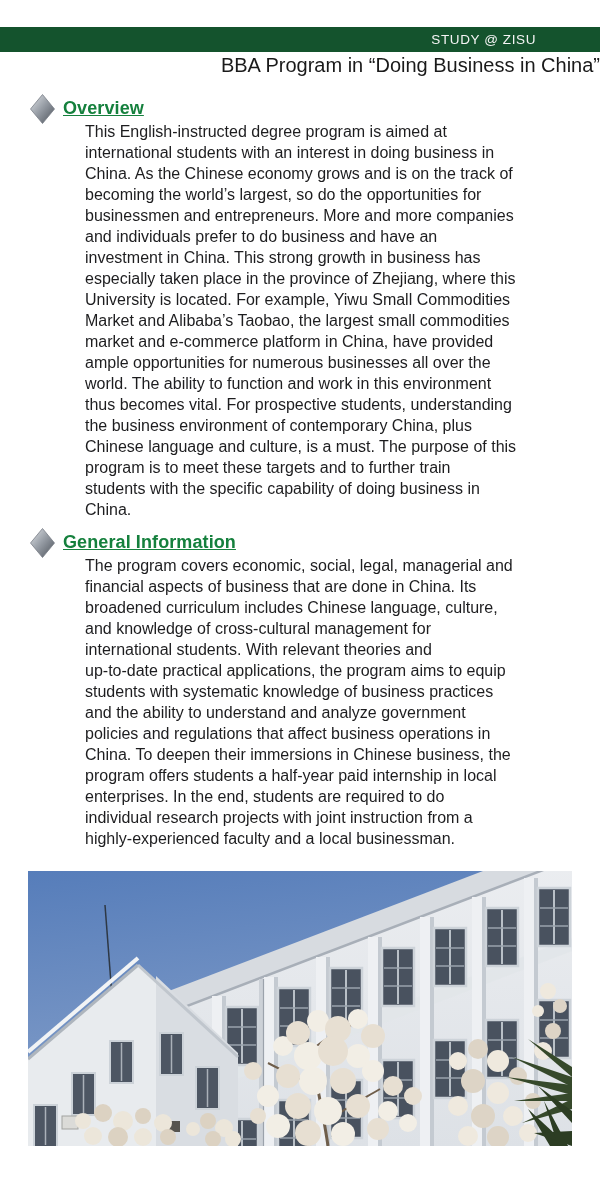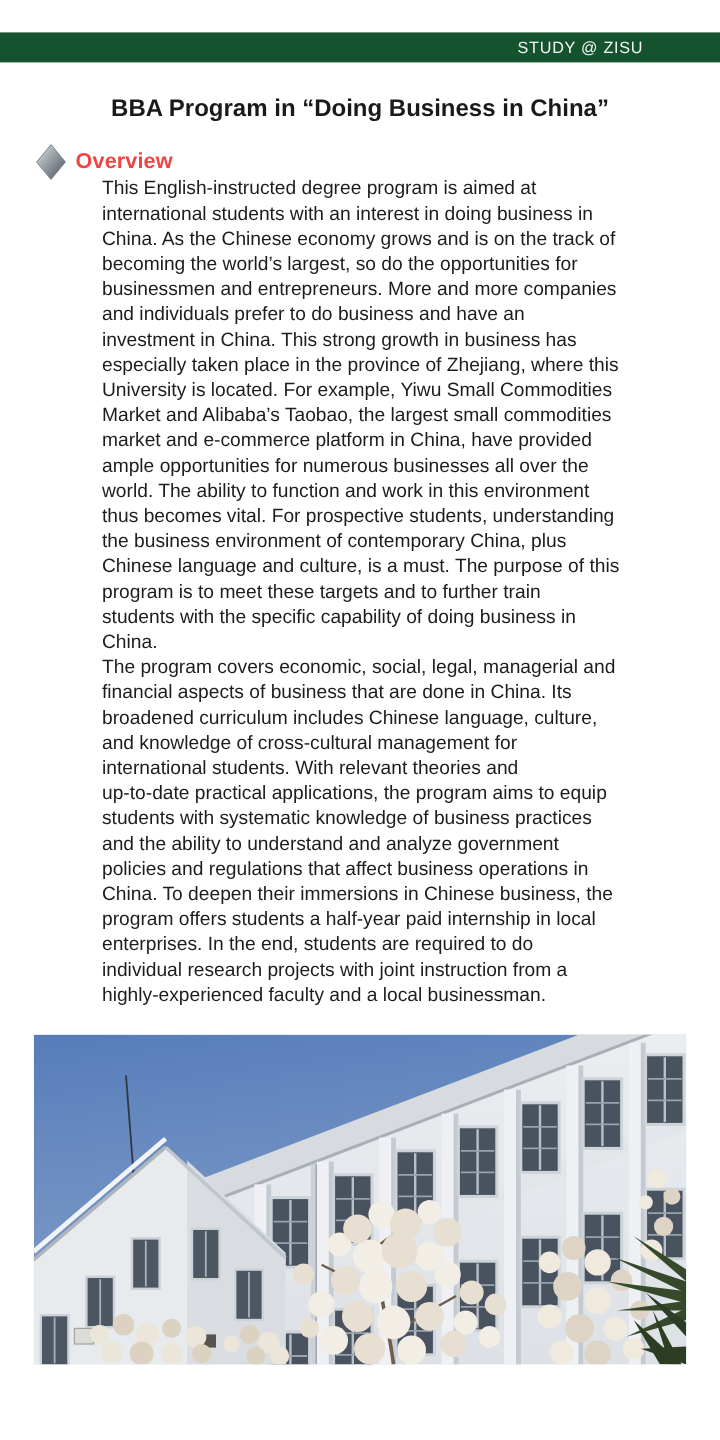--- a/index.html
+++ b/index.html
@@ -21,25 +21,24 @@
     justify-content: flex-end;
     padding-right: 64px;
   }
   .topbar .banner-text {
     color: #f4f4f4;
     font-size: 13.5px;
     letter-spacing: 0.6px;
     font-weight: 400;
   }
   .doc-title {
-    margin-top: 26px;
-    text-align: center;
+    text-align: right;
     font-size: 20px;
     line-height: 26px;
-    font-weight: 700;
+    font-weight: 400;
     color: #1a1a1a;
   }
   .section-header {
     display: flex;
     align-items: flex-start;
     height: 26px;
     margin-left: 30px;
     overflow: visible;
   }
   .section-header.first { margin-top: 17px; }
@@ -48,22 +47,23 @@
     width: 25px;
     height: 30px;
     margin-top: -1px;
     flex: 0 0 auto;
   }
   .section-heading {
     font-size: 18px;
     line-height: 26px;
     font-weight: 700;
     margin-left: 8px;
-    color: #ef4444;
+    color: #15803d;
     letter-spacing: 0.1px;
+    text-decoration: underline;
   }
   .body-text {
     margin-left: 85px;
     width: 512px;
     font-size: 16px;
     line-height: 21px;
     white-space: pre-line;
     color: #1d1d1f;
   }
   .campus-photo {
@@ -113,20 +113,33 @@
 world. The ability to function and work in this environment
 thus becomes vital. For prospective students, understanding
 the business environment of contemporary China, plus
 Chinese language and culture, is a must. The purpose of this
 program is to meet these targets and to further train
 students with the specific capability of doing business in
 China.</p>
 </section>
 
 <section>
+  <div class="section-header second">
+    <svg class="diamond-icon-svg" viewBox="0 0 25 30" aria-hidden="true">
+      <defs>
+        <linearGradient id="dg2" x1="0" y1="0" x2="1" y2="1">
+          <stop offset="0" stop-color="#e2e5e9"></stop>
+          <stop offset="0.45" stop-color="#9aa0a8"></stop>
+          <stop offset="1" stop-color="#4b515a"></stop>
+        </linearGradient>
+      </defs>
+      <polygon points="12.5,0.5 24.5,15 12.5,29.5 0.5,15" fill="url(#dg2)" stroke="#787e86" stroke-width="0.8"></polygon>
+    </svg>
+    <h2 class="section-heading">General Information</h2>
+  </div>
   <p class="body-text">The program covers economic, social, legal, managerial and
 financial aspects of business that are done in China. Its
 broadened curriculum includes Chinese language, culture,
 and knowledge of cross-cultural management for
 international students. With relevant theories and
 up-to-date practical applications, the program aims to equip
 students with systematic knowledge of business practices
 and the ability to understand and analyze government
 policies and regulations that affect business operations in
 China. To deepen their immersions in Chinese business, the

